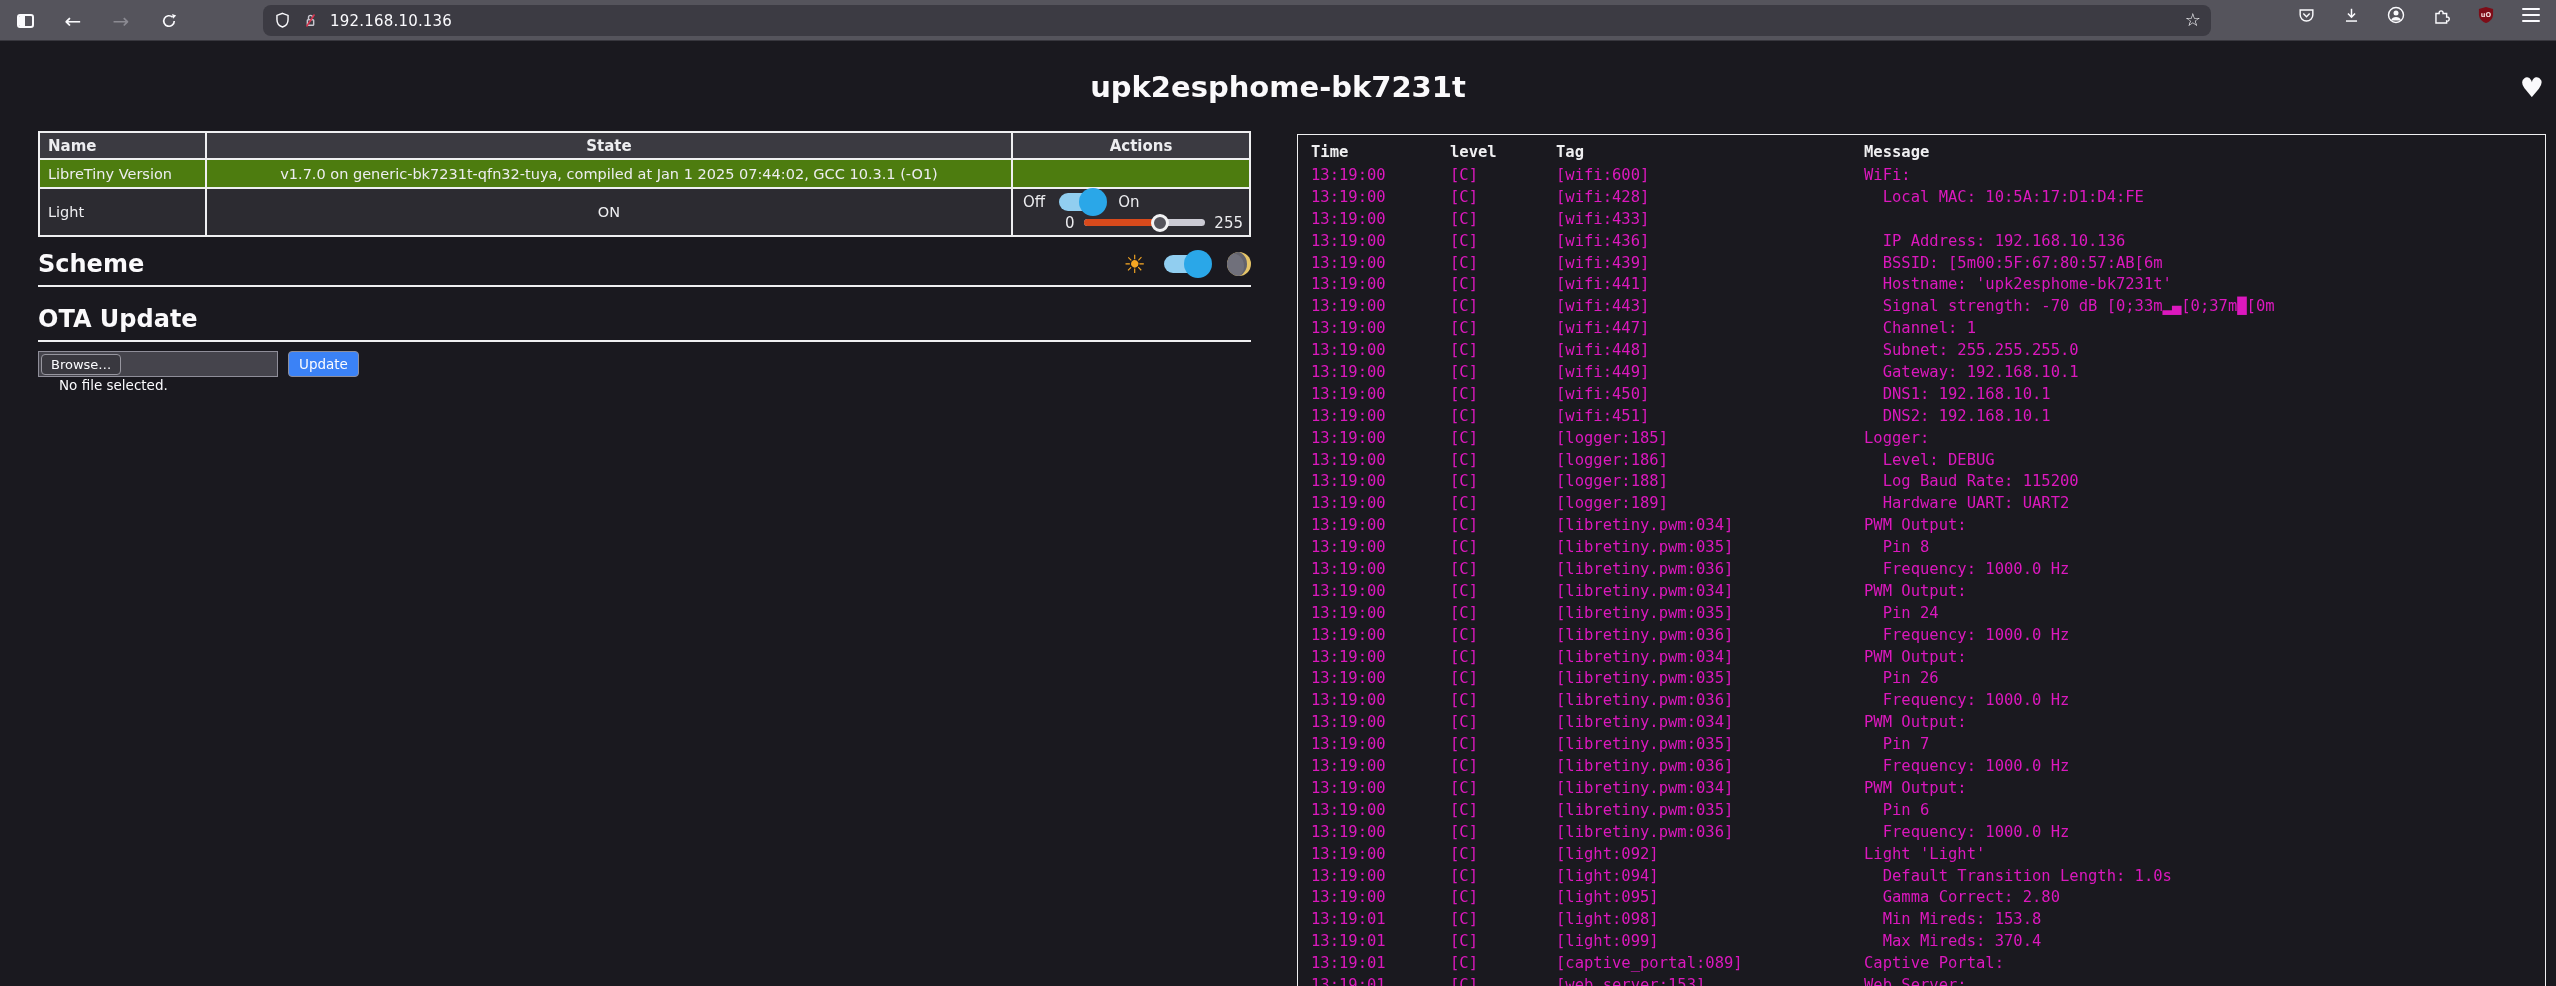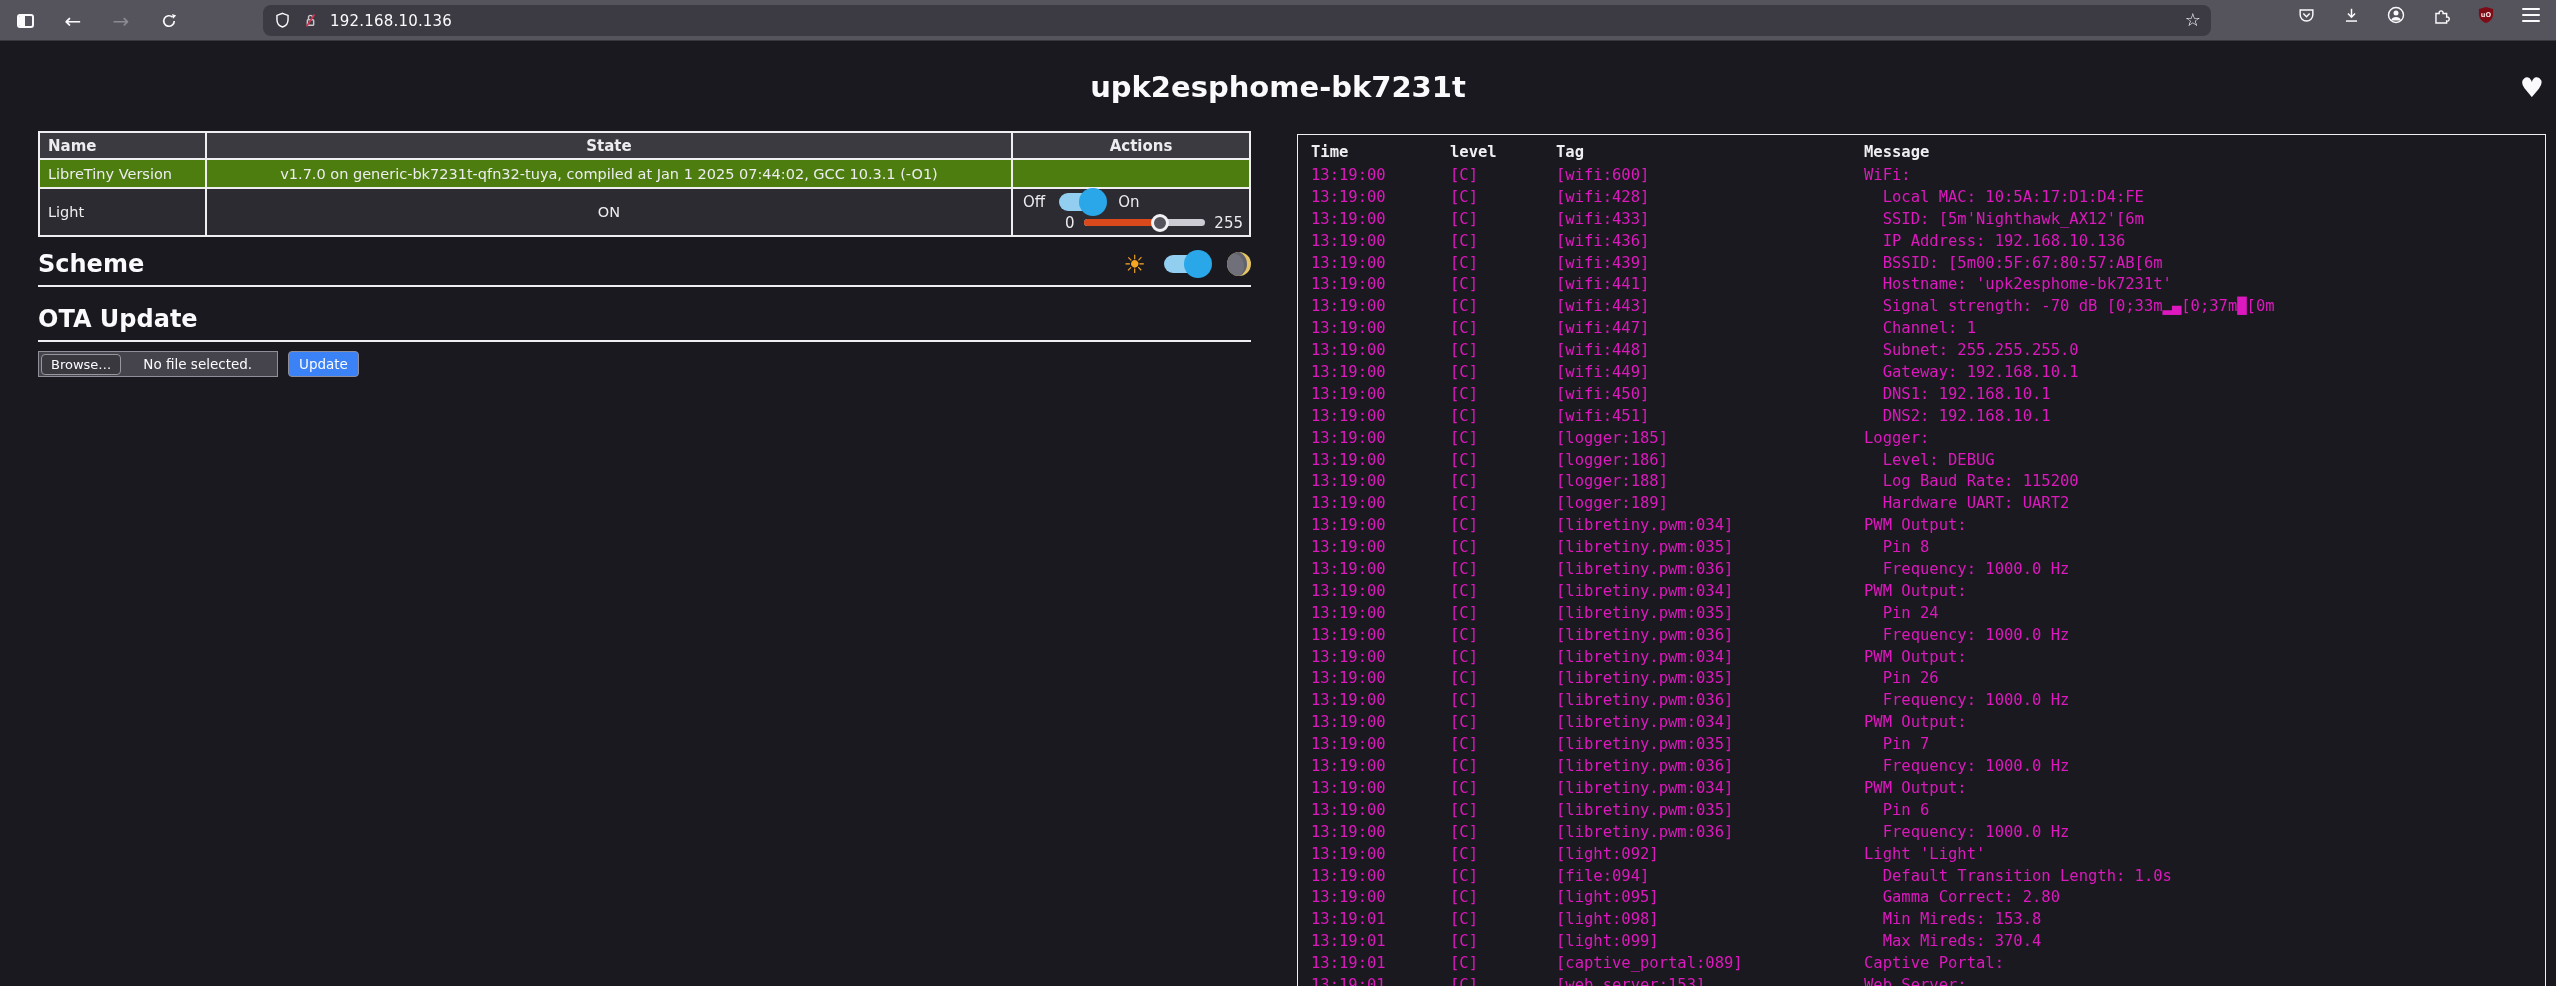--- a/index.html
+++ b/index.html
@@ -77,22 +77,22 @@
   .section-scheme { top:250px; }
   .section-ota { top:305px; }
 
   .scheme-controls { position:absolute; right:0; top:-2px; display:flex; align-items:center; gap:18px; height:32px; }
   .sun-icon { font-size:25px; color:#F5A623; line-height:1; }
   .moon-icon { width:24px; height:24px; border-radius:50%; background:#E5C468; position:relative; overflow:hidden; }
   .moon-icon::after { content:''; position:absolute; left:-5px; top:-1px; width:25px; height:26px; border-radius:50%;
                       background:#70707B; box-shadow:inset -3px 2px 0 rgba(0,0,0,.12); }
 
   .ota-form { margin-top:9px; display:flex; align-items:center; }
-  .file-input { display:inline-flex; align-items:center; width:240px; height:26px;
-                background:#45444C; border:1px solid #8F8E99; }
+  .file-input { display:inline-flex; align-items:flex-start; width:240px; height:26px;
+                background:#45444C; border:1px solid #8F8E99;flex-direction:column; }
   .browse-btn { margin:2px; padding:2px 9px; background:#39383F; border:1px solid #97969F;
                 border-radius:4px; font-size:13px; color:#FBFBFE; font-family:inherit; }
   .file-status { margin-left:20px; font-size:13.5px; color:#FBFBFE; }
   .update-btn { margin-left:10px; height:26px; padding:0 10px; background:#3b82f6;
                 border:1px solid #8F8E99; border-radius:4px; color:#FBFBFE; font-size:13.5px; font-family:inherit; }
 
   
   .log-panel {
     position:absolute; left:1297px; top:134px; width:1249px; height:900px;
     border:1px solid #EFEFF1; background:#1A191F;
@@ -271,21 +271,20 @@
         <span>13:19:00</span>
         <span>[C]</span>
         <span>[wifi:428]</span>
         <span>  Local MAC: 10:5A:17:D1:D4:FE</span>
       </div>
 
       <div class="log-row">
         <span>13:19:00</span>
         <span>[C]</span>
         <span>[wifi:433]</span>
-        <span>  SSID: [5m'Nighthawk_AX12'[6m</span>
       </div>
 
       <div class="log-row">
         <span>13:19:00</span>
         <span>[C]</span>
         <span>[wifi:436]</span>
         <span>  IP Address: 192.168.10.136</span>
       </div>
 
       <div class="log-row">
@@ -480,21 +479,21 @@
       <div class="log-row">
         <span>13:19:00</span>
         <span>[C]</span>
         <span>[light:092]</span>
         <span>Light 'Light'</span>
       </div>
 
       <div class="log-row">
         <span>13:19:00</span>
         <span>[C]</span>
-        <span>[file:094]</span>
+        <span>[light:094]</span>
         <span>  Default Transition Length: 1.0s</span>
       </div>
 
       <div class="log-row">
         <span>13:19:00</span>
         <span>[C]</span>
         <span>[light:095]</span>
         <span>  Gamma Correct: 2.80</span>
       </div>
 

